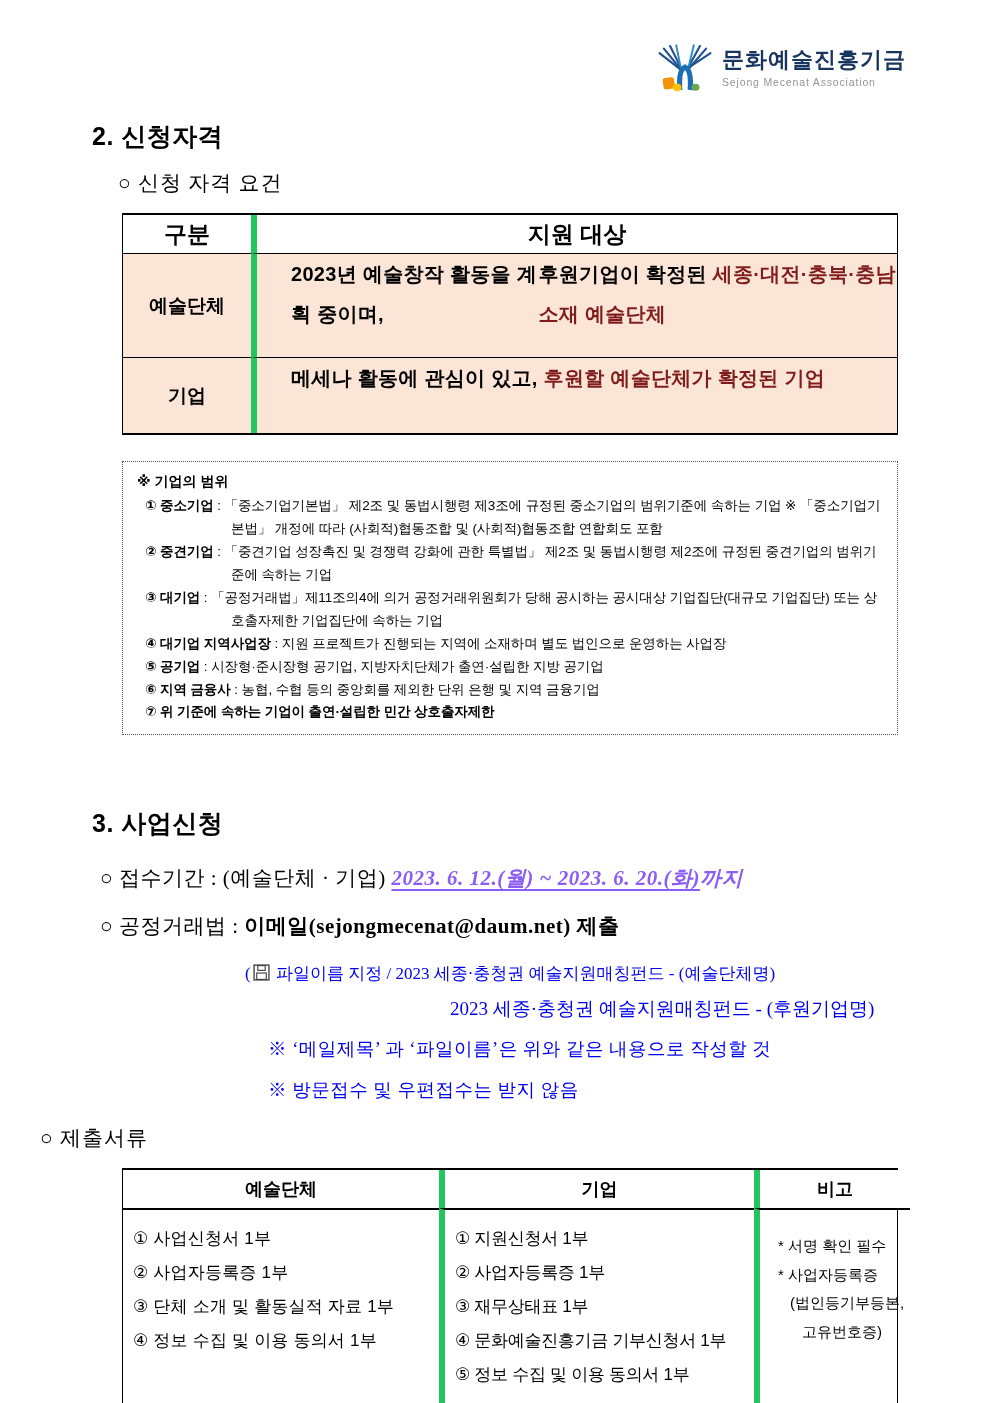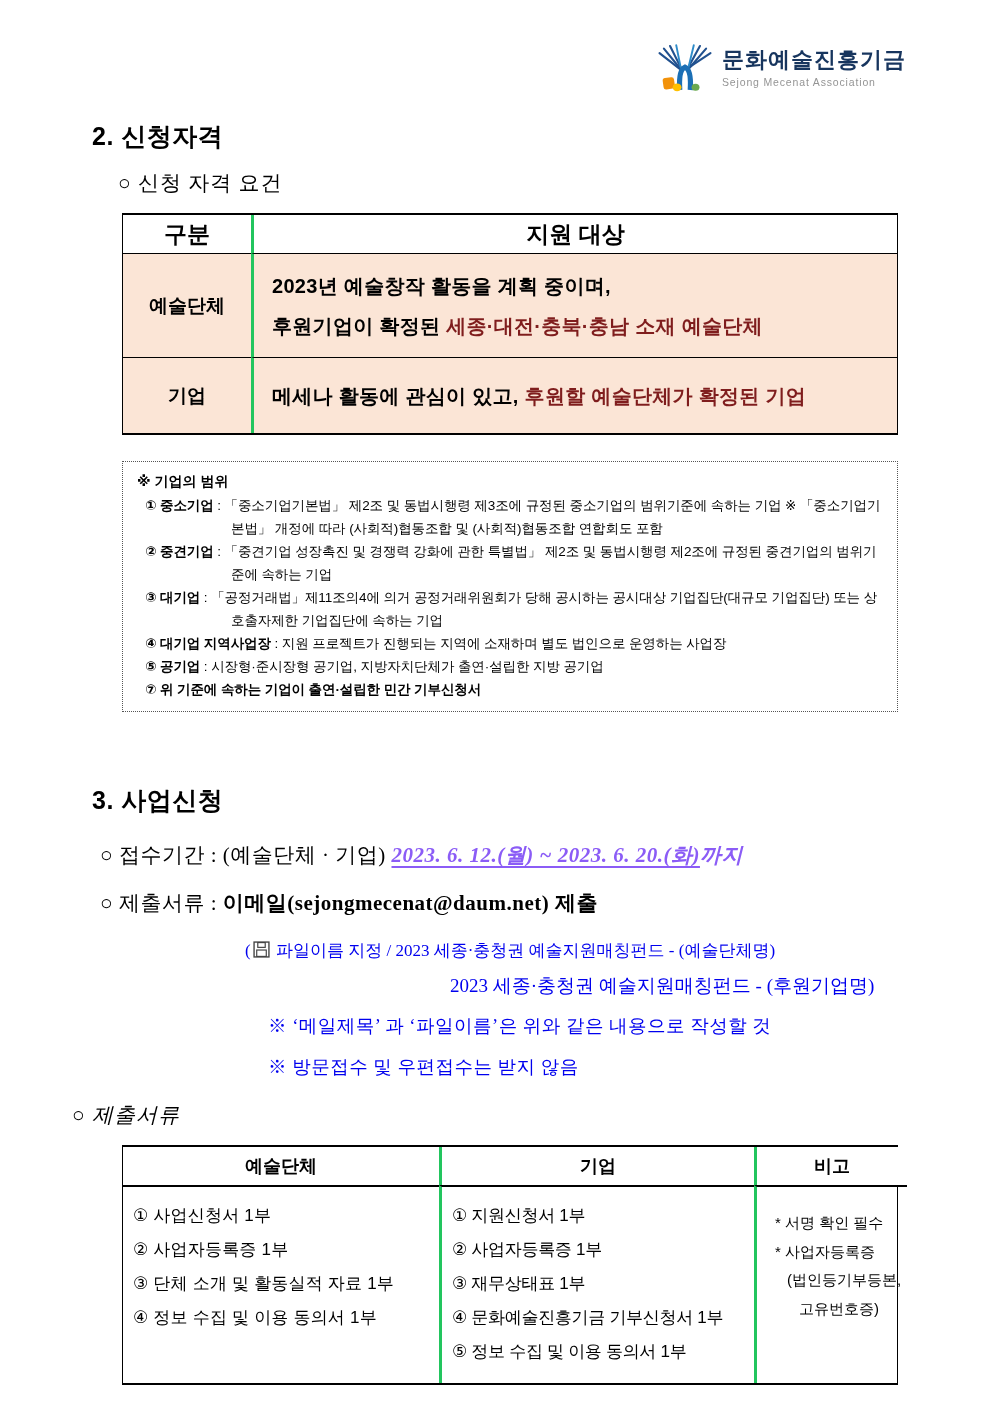--- a/index.html
+++ b/index.html
@@ -12,34 +12,34 @@
   .logo-row{display:flex;justify-content:flex-end;align-items:center;padding:42px 86px 0 0;gap:8px;}
   .logo-mark{width:58px;height:52px;flex:0 0 auto;}
   .logo-kr{font-size:22px;font-weight:bold;color:#17355e;letter-spacing:1px;line-height:1.1;}
   .logo-en{font-size:10.5px;color:#949494;letter-spacing:0.08em;margin-top:3px;}
 
   
   .sec-h{font-size:25px;font-weight:bold;margin:26px 0 0 92px;letter-spacing:0.5px;}
   .sec-h.h3m{margin-top:72px;}
 
   .bullet-line{font-family:"Liberation Serif","DejaVu Serif",serif;font-size:21px;margin:16px 0 0 118px;letter-spacing:1px;}
-  .bullet-line.docs{margin:22px 0 0 72px;font-style:italic;}
+  .bullet-line.docs{margin:22px 0 0 40px;}
 
   
   .t1{
     width:776px;margin:16px 0 0 122px;box-sizing:border-box;
     display:grid;grid-template-columns:128px 1fr;grid-template-rows:38px 104px 76px;
     border:1px solid #000;border-top:2.5px solid #000;border-bottom:2.5px solid #000;
   }
   .t1 .c{display:flex;align-items:center;justify-content:center;}
   .t1-h{font-weight:bold;font-size:23px;background:#fff;}
-  .bl{border-left:3px solid #22c55e;}
+  .bl{border-left:6px solid #22c55e;}
   .bt{border-top:1.5px solid #000;}
   .t1-label{background:#fbe5d6;font-weight:bold;font-size:19px;}
-  .t1-cell{background:#fbe5d6;display:flex;flex-direction:column;justify-content:center;padding-left:18px;}
+  .t1-cell{background:#fbe5d6;display:flex;flex-direction:row;padding-left:34px;}
   .t1-line{font-size:20px;font-weight:bold;line-height:2;letter-spacing:0.3px;}
   .blue{color:#7f1d1d;}
   .blue-b{color:#8b5cf6;font-weight:bold;font-style:italic;}
 
   
   .scope-box{
     width:776px;box-sizing:border-box;margin:26px 0 0 122px;
     border:1px dotted #555;padding:9px 12px 10px 12px;background:#fff;
   }
   .scope-title{font-size:14px;font-weight:bold;margin:2px 0 4px 2px;}
@@ -145,32 +145,33 @@
     <div class="scope-item"><span class="si-head"><span>①</span> <span>중소기업</span></span><span> : </span><span>「중소기업기본법」 제2조 및 동법시행령 제3조에 규정된 중소기업의 범위기준에 속하는 기업 ※ 「중소기업기본법」 개정에 따라 (사회적)협동조합 및 (사회적)협동조합 연합회도 포함</span></div>
 
     <div class="scope-item"><span class="si-head"><span>②</span> <span>중견기업</span></span><span> : </span><span>「중견기업 성장촉진 및 경쟁력 강화에 관한 특별법」 제2조 및 동법시행령 제2조에 규정된 중견기업의 범위기준에 속하는 기업</span></div>
 
     <div class="scope-item"><span class="si-head"><span>③</span> <span>대기업</span></span><span> : </span><span>「공정거래법」제11조의4에 의거 공정거래위원회가 당해 공시하는 공시대상 기업집단(대규모 기업집단) 또는 상호출자제한 기업집단에 속하는 기업</span></div>
 
     <div class="scope-item"><span class="si-head"><span>④</span> <span>대기업 지역사업장</span></span><span> : </span><span>지원 프로젝트가 진행되는 지역에 소재하며 별도 법인으로 운영하는 사업장</span></div>
 
     <div class="scope-item"><span class="si-head"><span>⑤</span> <span>공기업</span></span><span> : </span><span>시장형·준시장형 공기업, 지방자치단체가 출연·설립한 지방 공기업</span></div>
 
-
-    <div class="scope-item all-bold"><span class="si-head"><span>⑦</span></span><span> </span><span>위 기준에 속하는 기업이 출연·설립한 민간 기부신청서</span></div>
+    <div class="scope-item"><span class="si-head"><span>⑥</span> <span>지역 금융사</span></span><span> : </span><span>농협, 수협 등의 중앙회를 제외한 단위 은행 및 지역 금융기업</span></div>
+
+    <div class="scope-item all-bold"><span class="si-head"><span>⑦</span></span><span> </span><span>위 기준에 속하는 기업이 출연·설립한 민간 상호출자제한</span></div>
   </div>
 
   <h2 class="sec-h h3m">3. 사업신청</h2>
 
   <div class="serif-line">
     <span>○ 접수기간 : (예술단체 · 기업) </span><span class="blue-b u">2023. 6. 12.(월) ~ 2023. 6. 20.(화)</span><span class="blue-b">까지</span>
   </div>
 
   <div class="serif-line" style="margin-top:20px;">
-    <span>○ 제출서류 : </span><span class="b">이메일(sejongmecenat@daum.net) 제출</span>
+    <span>○ 공정거래법 : </span><span class="b">이메일(sejongmecenat@daum.net) 제출</span>
   </div>
 
   <div class="file-line1 blue-serif">
     <span>(</span><svg class="floppy" viewBox="0 0 16 16" aria-hidden="true">
         <rect x="1" y="1" width="14" height="14" fill="none" stroke="#444" stroke-width="1.3"></rect>
         <rect x="4.5" y="1.5" width="7" height="4.5" fill="none" stroke="#444" stroke-width="1.1"></rect>
         <rect x="3.5" y="8.5" width="9" height="6" fill="none" stroke="#444" stroke-width="1.1"></rect>
       </svg><span> 파일이름 지정 / 2023 세종·충청권 예술지원매칭펀드 - (예술단체명)</span>
   </div>
   <div class="file-line2 blue-serif">2023 세종·충청권 예술지원매칭펀드 - (후원기업명)</div>

